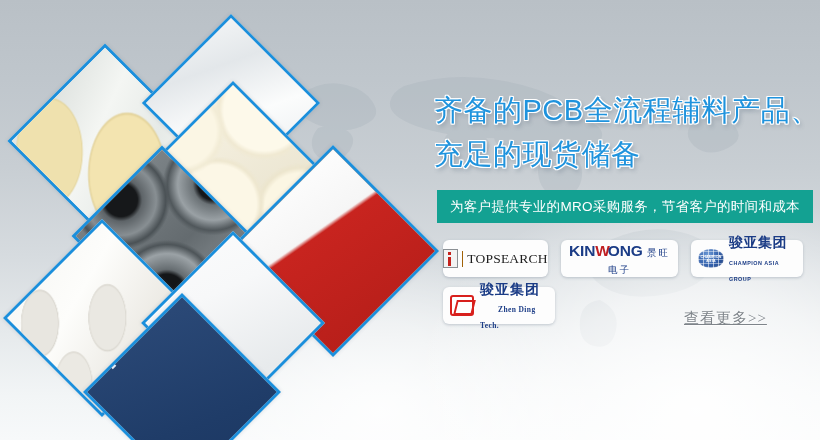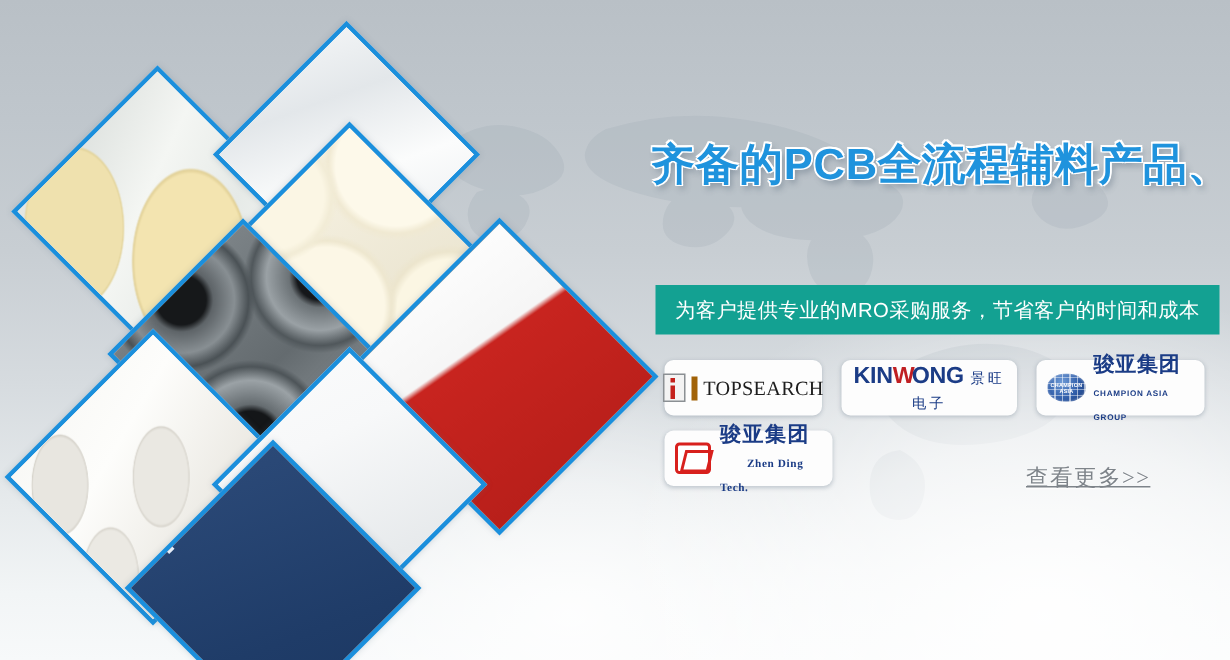--- a/index.html
+++ b/index.html
@@ -126,21 +126,21 @@
   .art-bag .dots { position:absolute; left: 22%; top: 30%; }
   .art-bag .dots i {
     display:block; width:5px; height:5px; background:#e6edf7;
     margin: 6px 0 6px 7px; transform: rotate(-45deg);
   }
 
   
   .headline {
     position: absolute; left: 434px; top: 88px;
     width: 386px;
-    font-size: 29px; font-weight: 700;
+    font-size: 29px; font-weight: 400;
     line-height: 44px;
     color: #1f93dd;
     letter-spacing: .5px;
     text-shadow:
       1px 0 0 #fff, -1px 0 0 #fff, 0 1px 0 #fff, 0 -1px 0 #fff,
       1px 1px 0 #fff, -1px -1px 0 #fff, 1px -1px 0 #fff, -1px 1px 0 #fff,
       2px 3px 4px rgba(70,90,110,.45);
   }
   .headline .ln { display: block; white-space: nowrap; }
 
@@ -188,21 +188,21 @@
     content: ""; position: absolute; left: 4px; top: 2px;
     width: 3px; height: 3px; background: #c4211c;
   }
   .ts-ico::after {
     content: ""; position: absolute; left: 4px; top: 7px;
     width: 3px; height: 9px; background: #c4211c;
   }
   .ts-txt {
     font: 400 13.5px "Liberation Serif", serif;
     color: #1d1d1d; letter-spacing: .2px;
-    border-left: 4px solid #a16207; padding-left: 4px;
+    border-left: 1px solid #a16207; padding-left: 4px;
   }
 
   
   .kw { text-align: center; line-height: 1; }
   .kw-main {
     font: 700 15.5px "Liberation Sans", sans-serif;
     color: #1b3c86; letter-spacing: -.2px;
   }
   .kw-main .w { color: #c01f22; letter-spacing: -2px; }
   .kw-sub {
@@ -322,20 +322,21 @@
             <i></i>
             <i></i>
             <i></i>
           </span>
       </div>
     </div>
   </div>
 
   <div class="headline">
     <span class="ln">齐备的PCB全流程辅料产品、</span>
+    <span class="ln">充足的现货储备</span>
   </div>
 
   <div class="subbar">
     <span>为客户提供专业的MRO采购服务，节省客户的时间和成本</span>
   </div>
 
   <div class="logos">
     <div class="logo-row">
 
       <div class="logo-card lc-topsearch">

